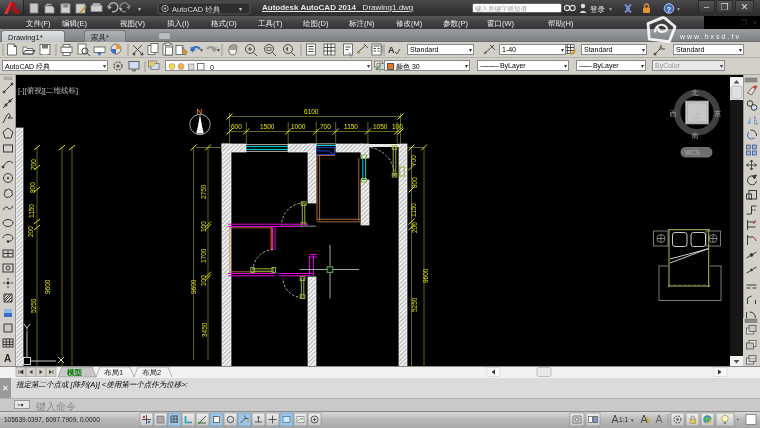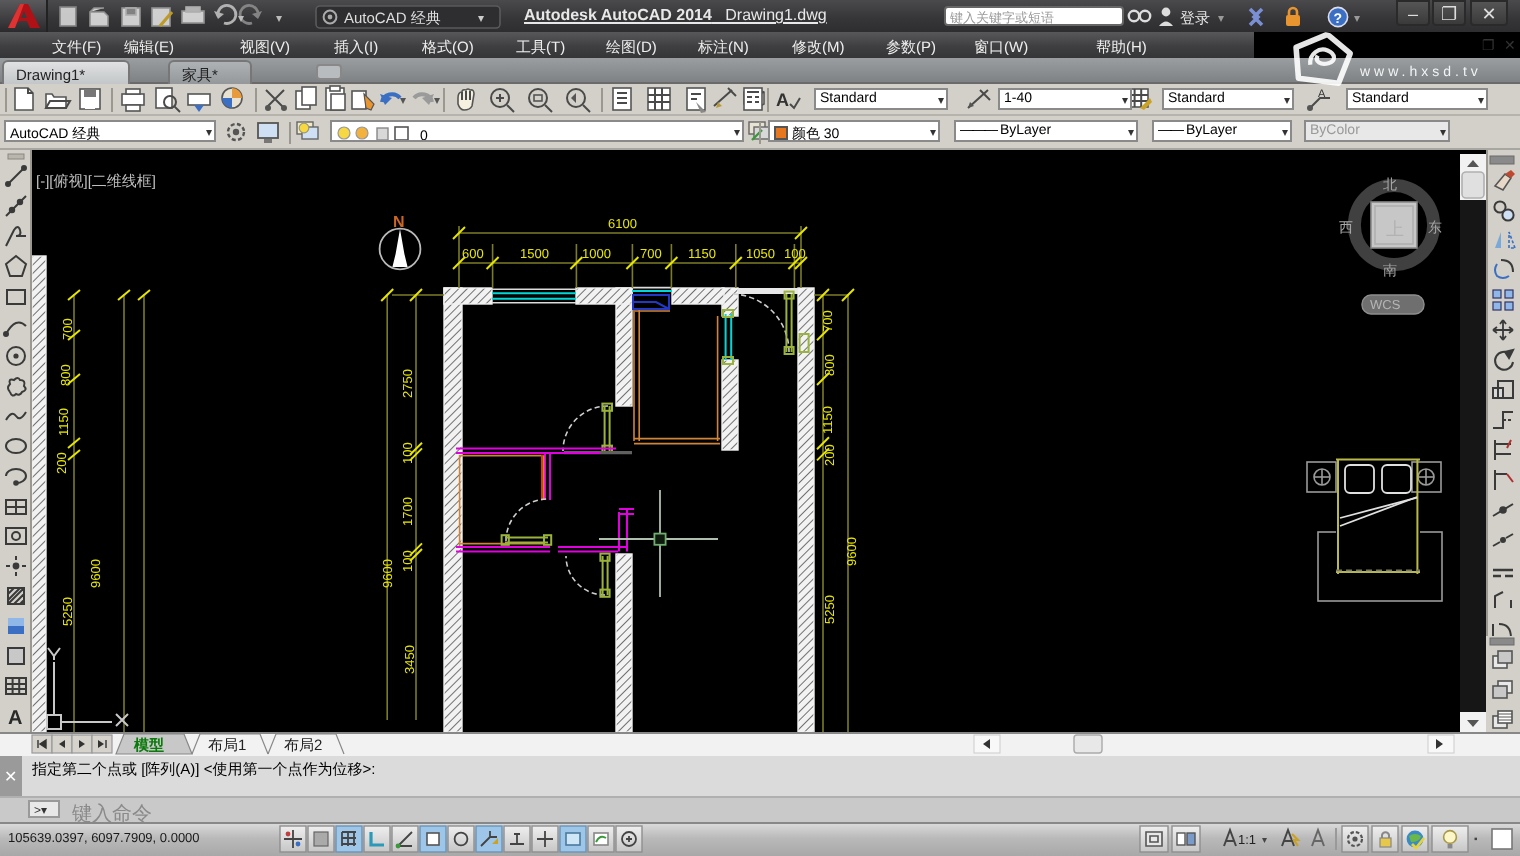--- a/index.html
+++ b/index.html
@@ -10,21 +10,21 @@
 #titlebar { left:0; top:0; width:760px; height:16px;
   background:linear-gradient(#4a4a4c,#353537 60%,#2e2e30); }
 #logo { left:0; top:0; width:24px; height:16px;
   background:linear-gradient(#5a5a5c,#2a2a2c); border-right:1px solid #222; }
 #title-text { left:262px; top:3px; color:#e8e8e8; font-size:8px; white-space:nowrap;text-decoration:underline; }
 #searchbox { left:472px; top:2.5px; width:90px; height:10px; background:#fff;
   border:1px solid #666; border-radius:2px; color:#999; font-size:6.5px; padding:1px 2px; overflow:hidden; white-space:nowrap;}
 .winbtn { top:0px; width:17px; height:13px; color:#ddd; text-align:center; font-size:9px; line-height:12px;
   background:linear-gradient(#555,#3a3a3a); border:1px solid #2a2a2a; border-radius:0 0 2px 2px;}
 
-#menubar { left:0; top:16px; width:627px; height:13px;
+#menubar { left:0; top:16px; width:704px; height:13px;
   background:linear-gradient(#58585a,#3f3f41 55%,#353537); color:#eee; font-size:7.5px;padding-left:10px; }
 #menubar span { position:absolute; top:2.5px; }
 
 #tabsbar { left:0; top:29px; width:760px; height:13px;
   background:linear-gradient(#9a9ea1,#7e8285); border-bottom:1px solid #6a6a6a;}
 .ftab { position:absolute; top:30px; height:12px; font-size:7.5px; color:#222;
   border:1px solid #777; border-bottom:none; border-radius:3px 3px 0 0; padding:1.5px 6px 0 6px; }
 
 #tb1 { left:0; top:42px; width:760px; height:16px; background:#d2d0c8; border-bottom:1px solid #b5b3ab;}
 #tb2 { left:0; top:58px; width:760px; height:17px; background:#d2d0c8; border-bottom:1px solid #a8a6a0;}
@@ -32,21 +32,21 @@
   padding:0.5px 2px; height:11px; overflow:hidden; white-space:nowrap;}
 .combo:after { content:"▾"; position:absolute; right:1px; top:1px; font-size:6px; color:#333; }
 
 #lefttb { left:0; top:75px; width:16px; height:291px; background:#d2d0c8; border-right:1px solid #9a9890; }
 #righttb { left:743px; top:75px; width:17px; height:291px; background:#d2d0c8; border-left:1px solid #9a9890;}
 #vscroll { left:730px; top:77px; width:13px; height:289px; background:#161616; }
 
 #canvas { left:16px; top:75px; width:714px; height:291px; background:#000; }
 
 #tabrow { left:0; top:366px; width:760px; height:12px; background:#f2f2f2; border-top:1px solid #888;}
-#cmdhist { left:0; top:378px; width:760px; height:32px; background:#dbdbdb; color:#000; font-size:7.5px; }
+#cmdhist { left:0; top:378px; width:760px; height:32px; background:#dbdbdb; color:#000; font-size:7.5px;font-style:italic; }
 #cmdinput { left:0; top:398px; width:760px; height:13px; background:#c9c9c9; border-top:1px solid #b0b0b0;}
 #statusbar { left:0; top:411px; width:760px; height:17px;
   background:linear-gradient(#d9d9d9,#b9b9b9 45%,#a8a8a8); border-top:1px solid #888;
   font-size:7px; color:#222; }
 #cmdside { left:0; top:378px; width:11px; height:33px; background:#9a9a9a; }
 
 #wm { left:645px; top:15px; width:115px; height:30px; color:rgba(255,255,255,0.9); }
 #wm .t1 { position:absolute; left:34px; top:1px; font-size:15.5px; font-weight:bold; letter-spacing:1.5px;}
 #wm .t2 { position:absolute; left:35px; top:18px; font-size:7px; letter-spacing:2px; }
 </style>

